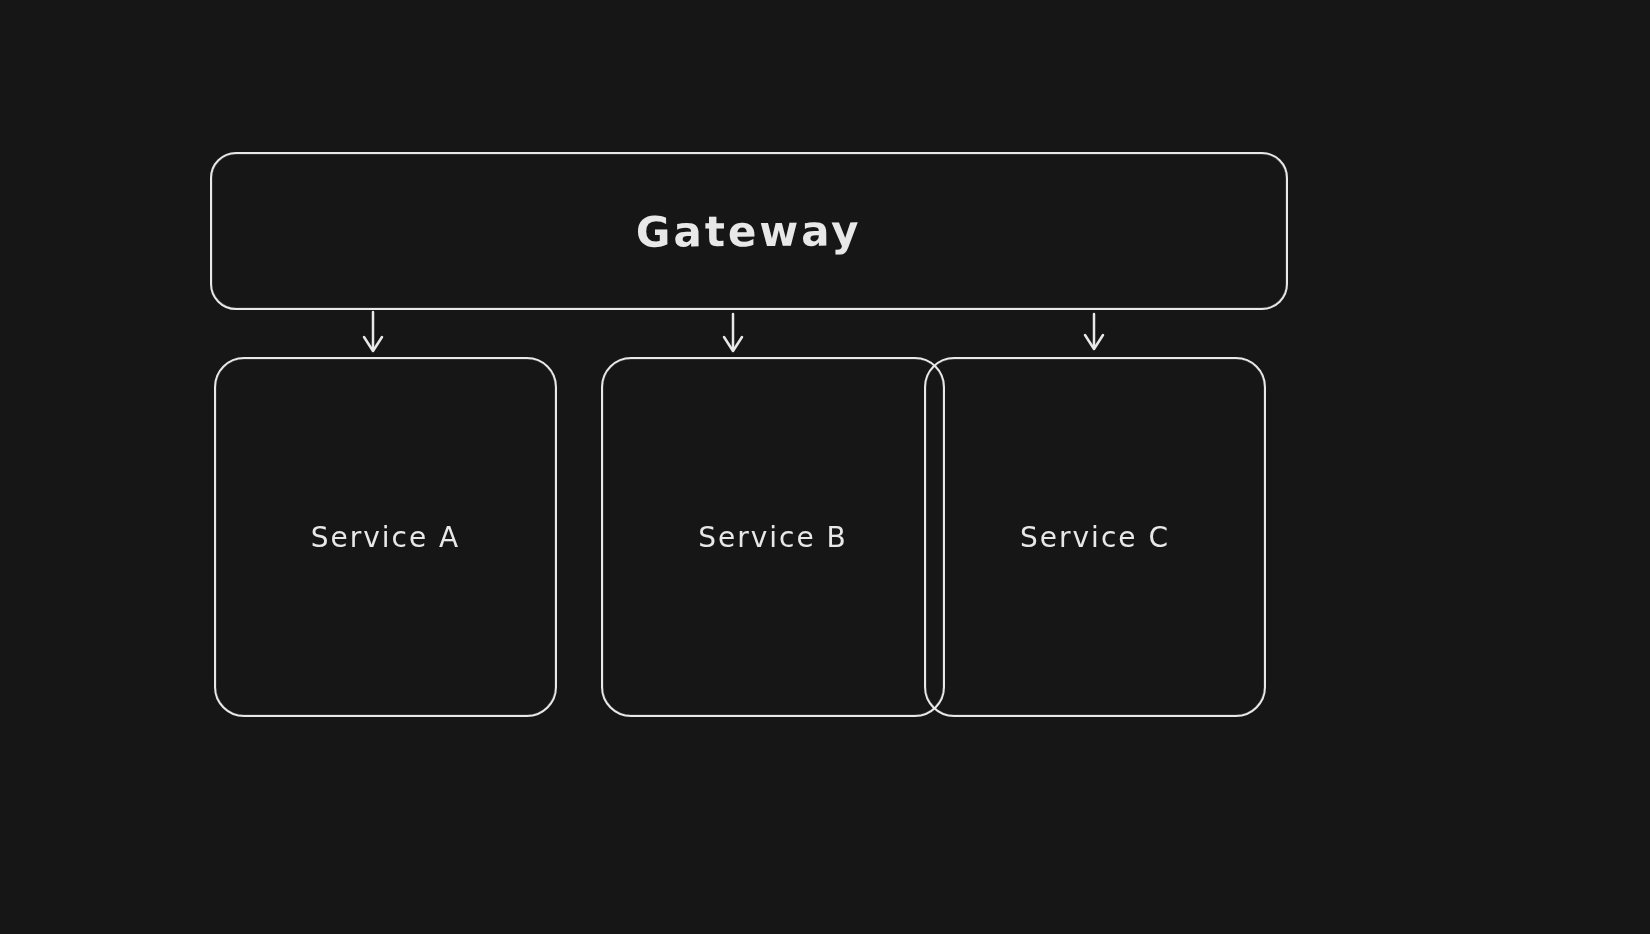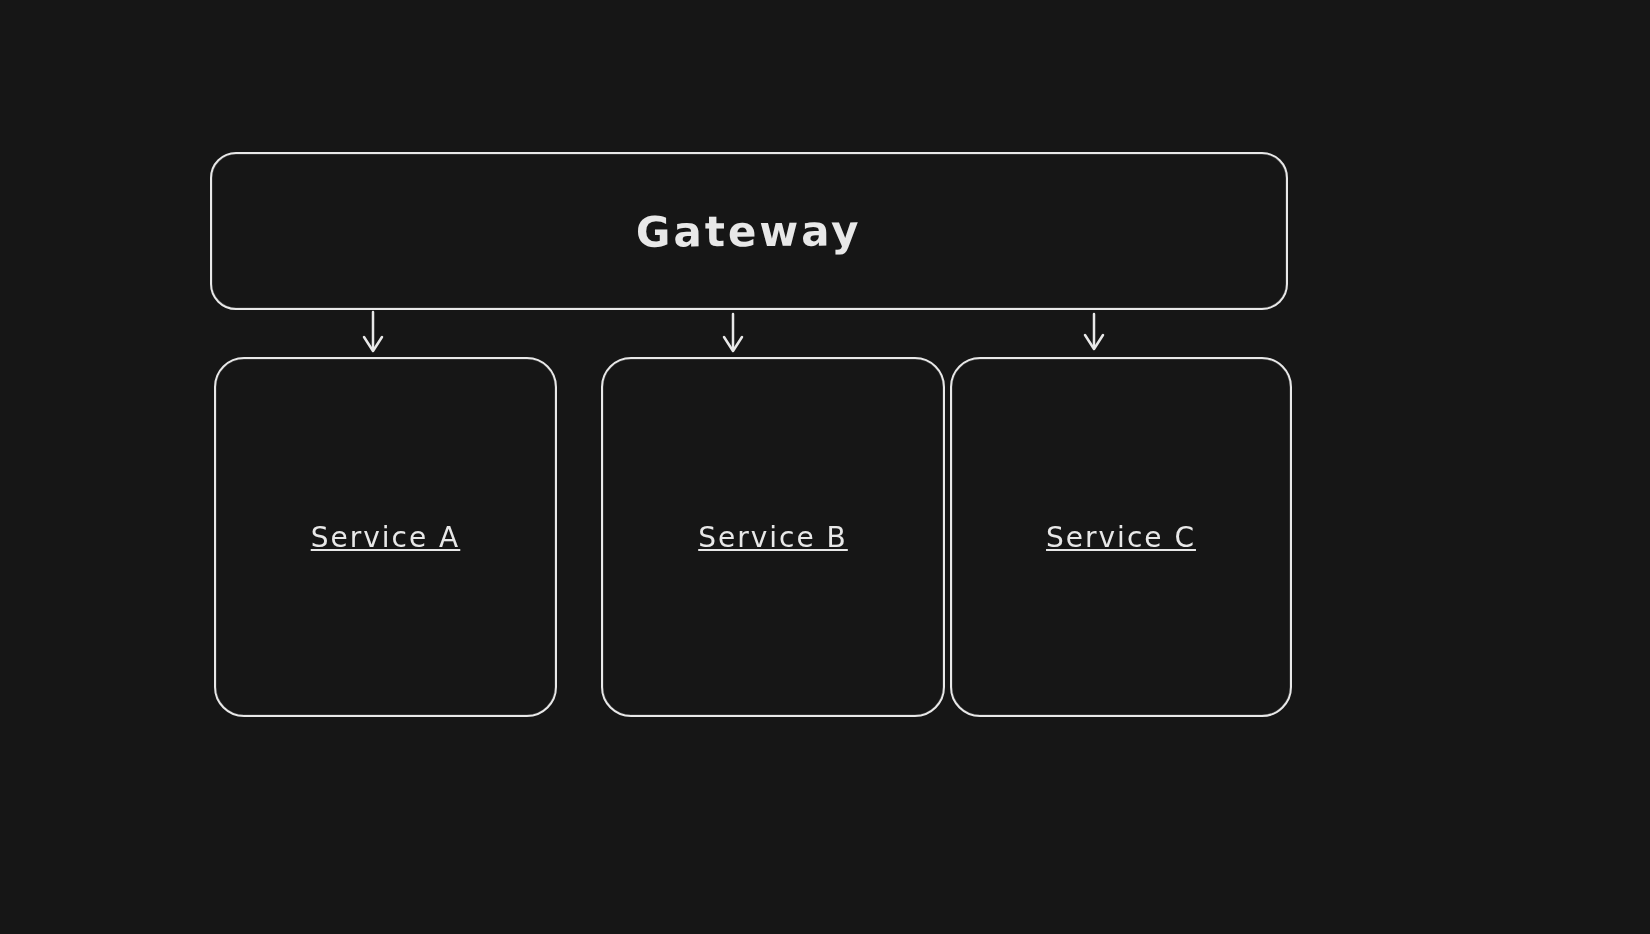--- a/index.html
+++ b/index.html
@@ -47,32 +47,31 @@
     font-size: 42px;
     font-weight: 700;
     letter-spacing: 3px;
     transform: rotate(-0.4deg);
   }
 
   .node-service {
     top: 357px;
     height: 360px;
     border-radius: 30px;
-    text-decoration: underline;
   }
 
   .node-service .label {
     font-size: 28px;
     font-weight: 400;
     letter-spacing: 2px;
   }
 
   .node-service-a { left: 214px;  width: 343px; }
   .node-service-b { left: 581px;  width: 344px; margin-left: 20px; }
-  .node-service-c { left: 950px;  width: 342px; }
+  .node-service-c { left: 924px;  width: 342px; }
 
   .label {
     display: inline-block;
     white-space: nowrap;
   }
 
   .edges-layer {
     position: absolute;
     left: 0;
     top: 0;

